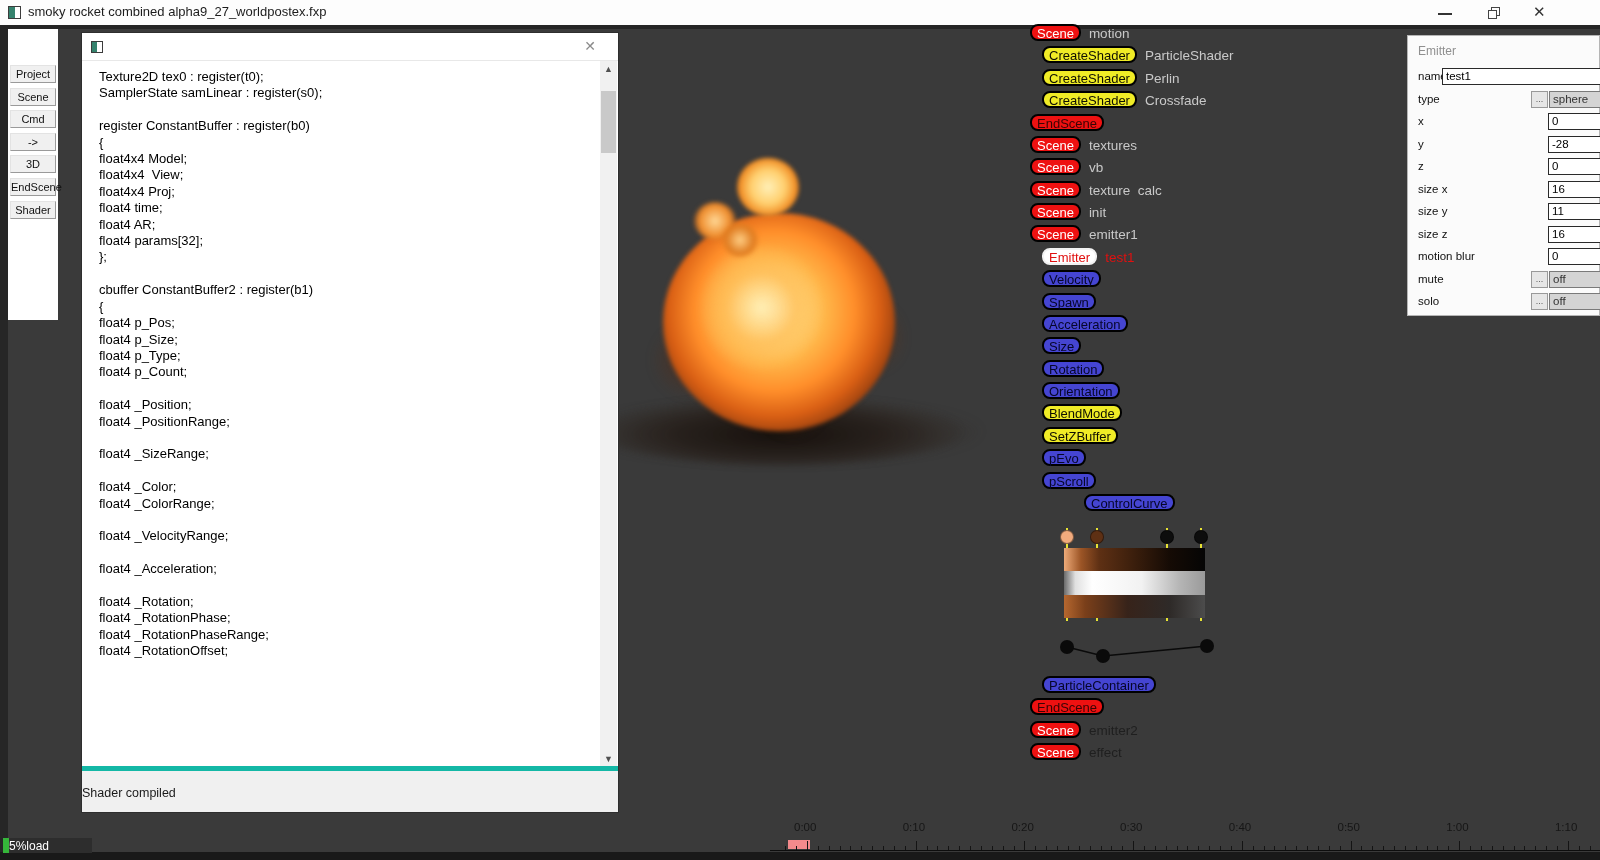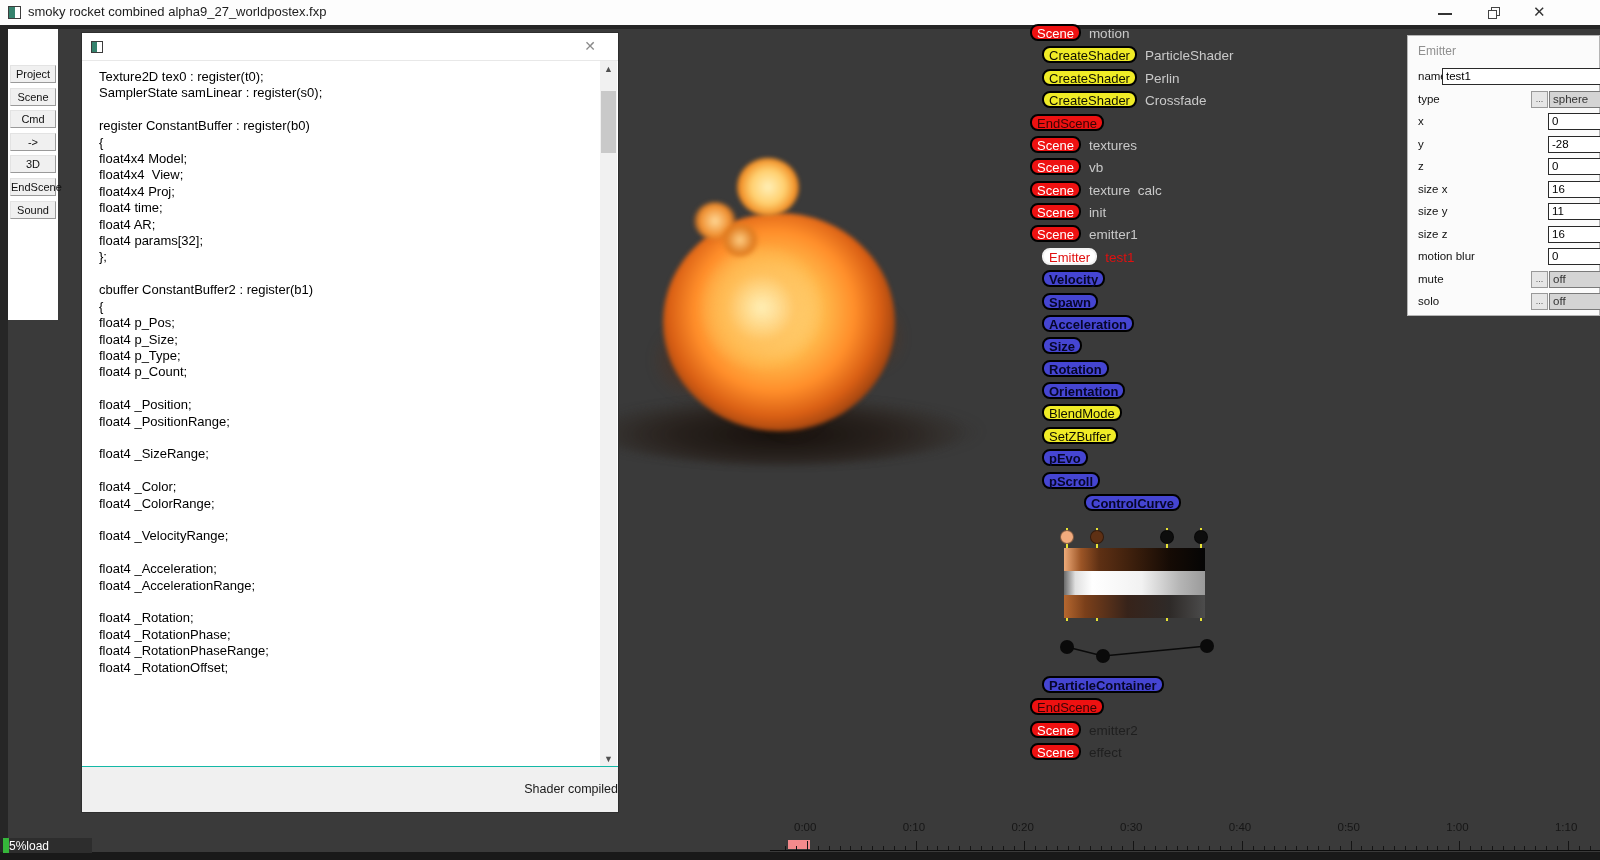--- a/index.html
+++ b/index.html
@@ -32,34 +32,34 @@
   .code-titlebar { position:absolute; left:0; top:0; width:100%; height:28px; background:#ffffff; border-bottom:1px solid #e8e8e8; }
   .code-icon { position:absolute; left:9px; top:8px; width:12px; height:12px; border:1px solid #3c3c3c;
     background:linear-gradient(90deg,#35826d 0 55%, #ffffff 55%); }
   .code-close { position:absolute; right:22px; top:5px; font-size:14px; color:#8a8a8a; }
   .code-area { position:absolute; left:1px; top:28px; width:517px; height:706px; background:#ffffff; overflow:hidden; }
   .code-line { white-space:pre; font-size:13px; line-height:16.4px; color:#000000; padding-left:16px; }
   .code-line:first-child { padding-top:8px; }
   .scrollbar { position:absolute; right:1px; top:28px; width:17px; height:706px; background:#f1f1f1; }
   .scroll-arrow { position:absolute; left:0; width:17px; height:16px; color:#505050; font-size:9px; text-align:center; line-height:16px; }
   .scroll-thumb { position:absolute; left:1px; top:30px; width:15px; height:62px; background:#c9c9c9; }
-  .code-status { position:absolute; left:0; bottom:0; width:100%; height:46px; background:#f0f0f0; border-top:1px solid #14b8a6;
-    font-size:12.5px; color:#1a1a1a; text-align:right; line-height:44px; }
+  .code-status { position:absolute; left:0; bottom:0; width:100%; height:46px; background:#f0f0f0; border-top:5px solid #14b8a6;
+    font-size:12.5px; color:#1a1a1a; text-align:left; line-height:44px; }
 
   
   .viewport-blob { position:absolute; border-radius:50%; }
 
   
   .tree-row { position:absolute; height:20px; white-space:nowrap; }
   .badge { display:inline-block; padding:0 5px; height:17px; line-height:16px; font-size:13px;
     border:2px solid #000; border-radius:8px; vertical-align:top; }
   .badge-red    { background:#ee1111; color:#ffffff; }
   .badge-reddark{ background:#ee1111; color:#3a0404; }
   .badge-yellow { background:#f0ec26; color:#101000; }
-  .badge-blue   { background:#4545d2; color:#06062a;font-weight:bold; }
+  .badge-blue   { background:#4545d2; color:#06062a; }
   .badge-white  { background:#ffffff; color:#e01010; border-color:#f2f2f2; }
   .tree-label { display:inline-block; margin-left:8px; font-size:13.5px; line-height:20px; white-space:pre; }
   .lbl-light { color:#c9c9c9; }
   .lbl-red   { color:#e01010; }
   .lbl-dark  { color:#1f1f1f; }
 
   
   .grad-line { position:absolute; width:2px; top:528px; height:93px; background:#e8e334; }
   .grad-handle { position:absolute; top:530px; width:14px; height:14px; border-radius:50%; border:1px solid rgba(0,0,0,0.45); }
   .grad-bar { position:absolute; left:1064px; top:548px; width:141px; height:70px; }
@@ -103,21 +103,21 @@
 <div class="titlebar-sep"></div>
 <div class="left-strip"></div>
 
 <div class="side-panel" id="side-panel">
     <div class="side-btn" style="top: 36px;">Project</div>
     <div class="side-btn" style="top: 58.6px;">Scene</div>
     <div class="side-btn" style="top: 81.2px;">Cmd</div>
     <div class="side-btn" style="top: 103.8px;">-&gt;</div>
     <div class="side-btn" style="top: 126.4px;">3D</div>
     <div class="side-btn" style="top: 149px;">EndScene</div>
-    <div class="side-btn" style="top: 171.6px;">Sound</div>
+    <div class="side-btn" style="top: 171.6px;">Shader</div>
   </div>
 
 <div id="viewport">
     <div class="viewport-blob" style="left: 580px; top: 400px; width: 400px; height: 62px; background: radial-gradient(at 50% 55%, rgba(42, 32, 25, 0.55) 0%, rgba(42, 32, 25, 0.3) 50%, rgba(0, 0, 0, 0) 75%); filter: blur(5px);"></div>
     <div class="viewport-blob" style="left: 600px; top: 396px; width: 360px; height: 70px; background: radial-gradient(at 50% 55%, rgba(20, 14, 10, 0.9) 0%, rgba(33, 24, 19, 0.6) 42%, rgba(45, 38, 32, 0.25) 64%, rgba(0, 0, 0, 0) 78%); filter: blur(3px);"></div>
     <div class="viewport-blob" style="left: 748px; top: 318px; width: 88px; height: 118px; background: radial-gradient(at 50% 10%, rgba(115, 58, 26, 0.75) 0%, rgba(60, 35, 22, 0.5) 55%, rgba(0, 0, 0, 0) 82%); filter: blur(4px);"></div>
     <div class="viewport-blob" style="left: 650px; top: 320px; width: 80px; height: 80px; background: radial-gradient(circle, rgba(95, 42, 14, 0.55) 0%, rgba(0, 0, 0, 0) 70%); filter: blur(4px);"></div>
     <div class="viewport-blob" style="left: 835px; top: 295px; width: 70px; height: 85px; background: radial-gradient(circle, rgba(105, 48, 15, 0.5) 0%, rgba(0, 0, 0, 0) 70%); filter: blur(4px);"></div>
     <div class="viewport-blob" style="left: 663px; top: 213px; width: 232px; height: 218px; background: radial-gradient(circle at 48% 45%, rgb(255, 243, 192) 0%, rgb(255, 221, 130) 14%, rgb(255, 182, 73) 30%, rgb(255, 142, 42) 47%, rgb(217, 95, 20) 62%, rgb(140, 58, 14) 76%, rgba(80, 35, 12, 0.5) 86%, rgba(0, 0, 0, 0) 96%); filter: blur(2px);"></div>
     <div class="viewport-blob" style="left: 700px; top: 245px; width: 122px; height: 125px; background: radial-gradient(circle, rgba(255, 240, 185, 0.9) 0%, rgba(255, 190, 90, 0.8) 40%, rgba(0, 0, 0, 0) 75%); filter: blur(3px);"></div>
@@ -156,21 +156,20 @@
       <div class="code-line">float4 _PositionRange;</div>
       <div class="code-line"> </div>
       <div class="code-line">float4 _SizeRange;</div>
       <div class="code-line"> </div>
       <div class="code-line">float4 _Color;</div>
       <div class="code-line">float4 _ColorRange;</div>
       <div class="code-line"> </div>
       <div class="code-line">float4 _VelocityRange;</div>
       <div class="code-line"> </div>
       <div class="code-line">float4 _Acceleration;</div>
-      <div class="code-line">float4 _AccelerationRange;</div>
       <div class="code-line"> </div>
       <div class="code-line">float4 _Rotation;</div>
       <div class="code-line">float4 _RotationPhase;</div>
       <div class="code-line">float4 _RotationPhaseRange;</div>
       <div class="code-line">float4 _RotationOffset;</div>
     </div>
   <div class="scrollbar">
     <div class="scroll-arrow" style="top:0;">▲</div>
     <div class="scroll-thumb"></div>
     <div class="scroll-arrow" style="bottom:0;">▼</div>

